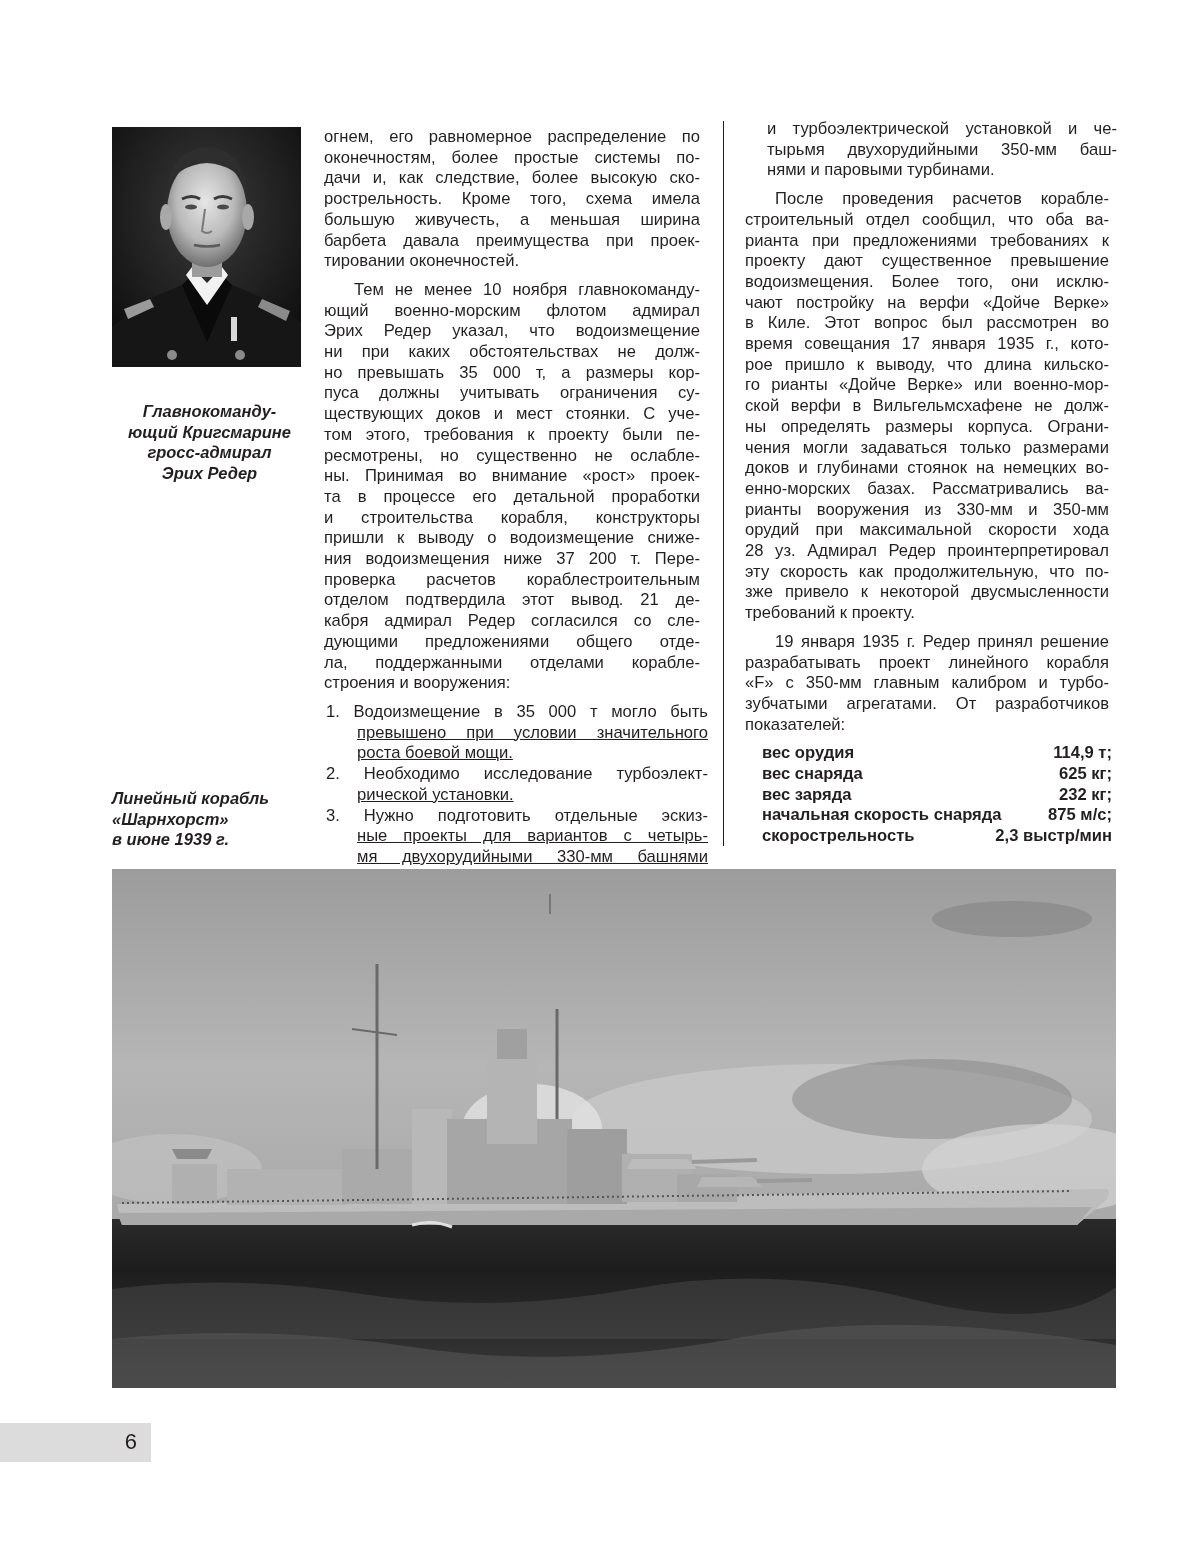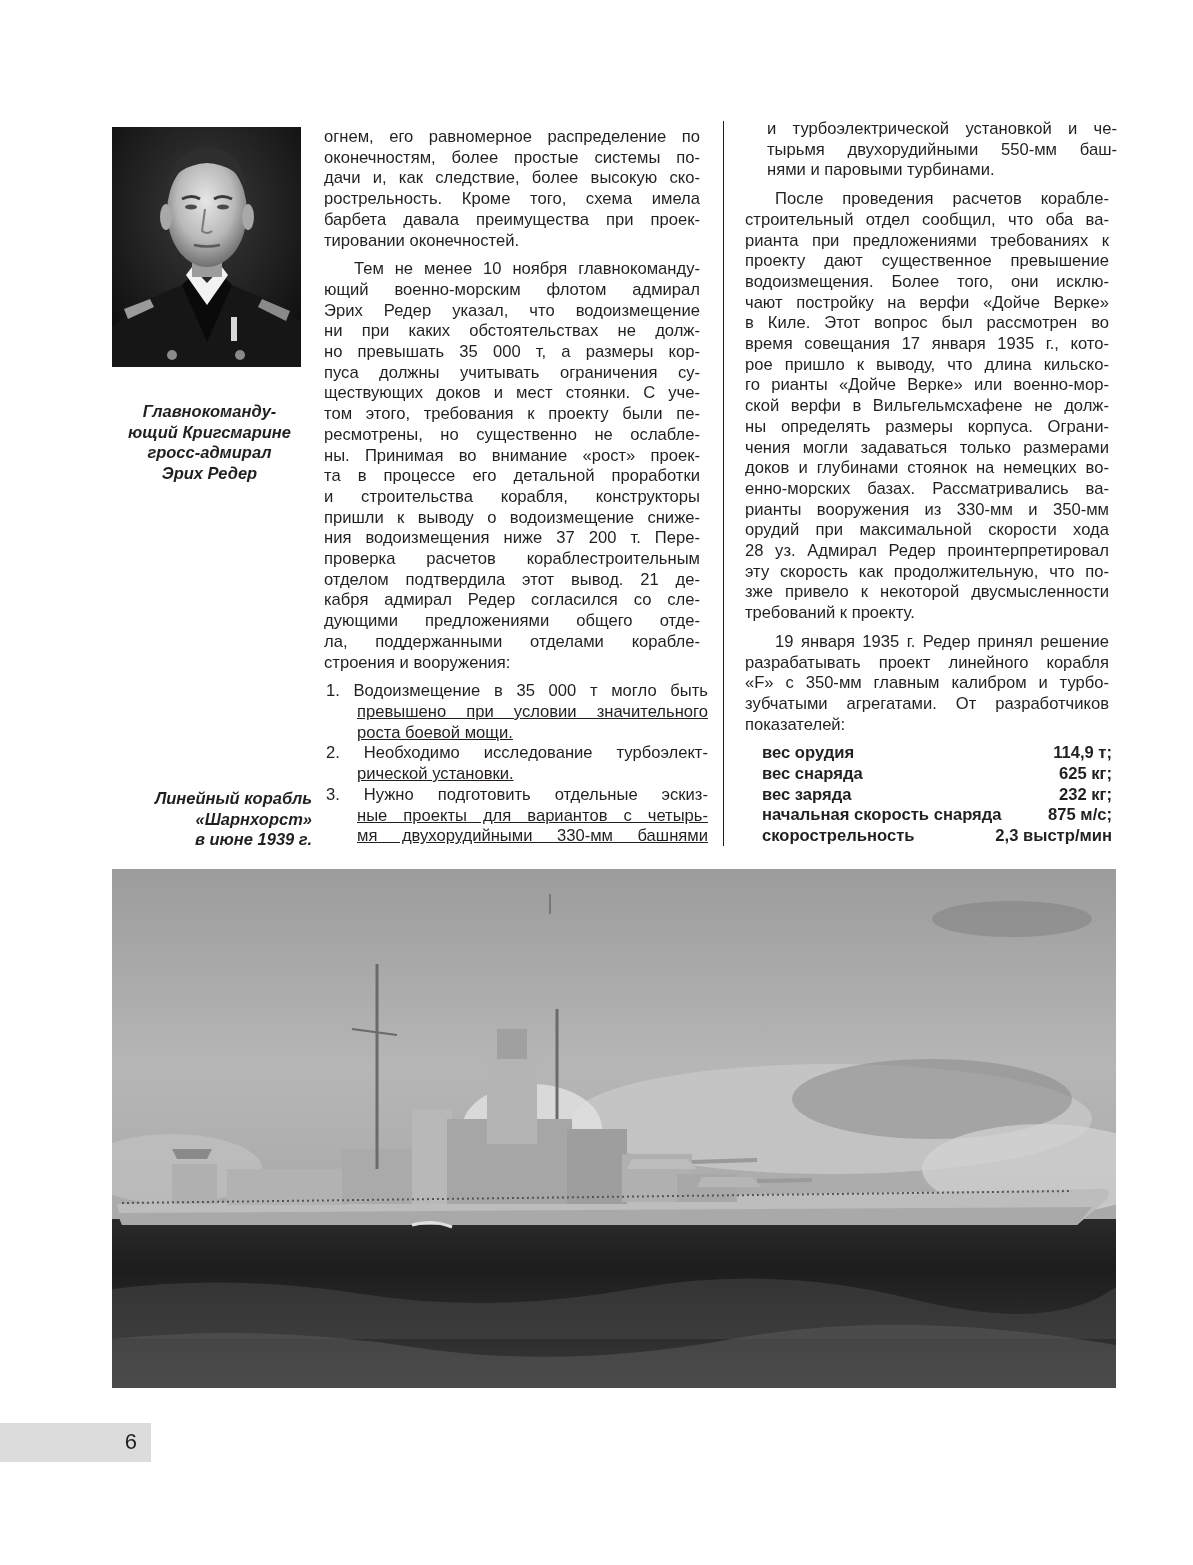--- a/index.html
+++ b/index.html
@@ -9,21 +9,21 @@
   
   .portrait { position: absolute; left: 112px; top: 127px; width: 189px; height: 240px; overflow: hidden;
               background: #1b1b1b; }
   .portrait svg { display: block; width: 100%; height: 100%; }
 
   
   .caption { position: absolute; font-weight: bold; font-style: italic; font-size: 16.5px; line-height: 20.5px;
              color: #231f20; margin: 0; }
   .caption span { display: block; }
   .caption-portrait { left: 112px; top: 401px; width: 195px; text-align: center; }
-  .caption-ship { left: 112px; top: 788px; width: 200px; text-align: right; }
+  .caption-ship { left: 112px; top: 788px; width: 200px; text-align: left; }
 
   
   .col { position: absolute; top: 119px; font-size: 16.6px; line-height: 20.7px; color: #231f20; }
   .col-2 { left: 316px; width: 392px; }
   .col-3 { left: 737px; width: 380px; }
   .col p { margin: 8px; text-align: justify; }
   .col .ln { display: block; text-align: justify; text-align-last: justify; white-space: nowrap; }
   .col .ln.last { text-align-last: left; }
   .col .indent { padding-left: 30px; }
   .col .indent-first { text-indent: 30px; }
@@ -105,20 +105,21 @@
   <span>«Шарнхорст»</span>
   <span>в июне 1939 г.</span>
 </p>
 
 <div class="col col-2">
   <p id="c2p1">
       <span class="ln">огнем, его равномерное распределение по</span>
       <span class="ln">оконечностям, более простые системы по-</span>
       <span class="ln">дачи и, как следствие, более высокую ско-</span>
       <span class="ln">рострельность. Кроме того, схема имела</span>
+      <span class="ln">большую живучесть, а меньшая ширина</span>
       <span class="ln">барбета давала преимущества при проек-</span>
       <span class="ln last">тировании оконечностей.</span>
     </p>
   <p id="c2p2">
       <span class="ln indent-first">Тем не менее 10 ноября главнокоманду-</span>
       <span class="ln">ющий военно-морским флотом адмирал</span>
       <span class="ln">Эрих Редер указал, что водоизмещение</span>
       <span class="ln">ни при каких обстоятельствах не долж-</span>
       <span class="ln">но превышать 35 000 т, а размеры кор-</span>
       <span class="ln">пуса должны учитывать ограничения су-</span>
@@ -153,21 +154,21 @@
         <span class="ln cont">мя двухорудийными 330-мм башнями</span>
       </div>
     </div>
 </div>
 
 <div class="col-divider"></div>
 
 <div class="col col-3">
   <div id="c3cont">
       <span class="ln indent">и турбоэлектрической установкой и че-</span>
-      <span class="ln indent">тырьмя двухорудийными 550-мм баш-</span>
+      <span class="ln indent">тырьмя двухорудийными 350-мм баш-</span>
       <span class="ln last indent">нями и паровыми турбинами.</span>
     </div>
   <p id="c3p1">
       <span class="ln indent-first">После проведения расчетов корабле-</span>
       <span class="ln">строительный отдел сообщил, что оба ва-</span>
       <span class="ln">рианта при предложениями требованиях к</span>
       <span class="ln">проекту дают существенное превышение</span>
       <span class="ln">водоизмещения. Более того, они исклю-</span>
       <span class="ln">чают постройку на верфи «Дойче Верке»</span>
       <span class="ln">в Киле. Этот вопрос был рассмотрен во</span>

